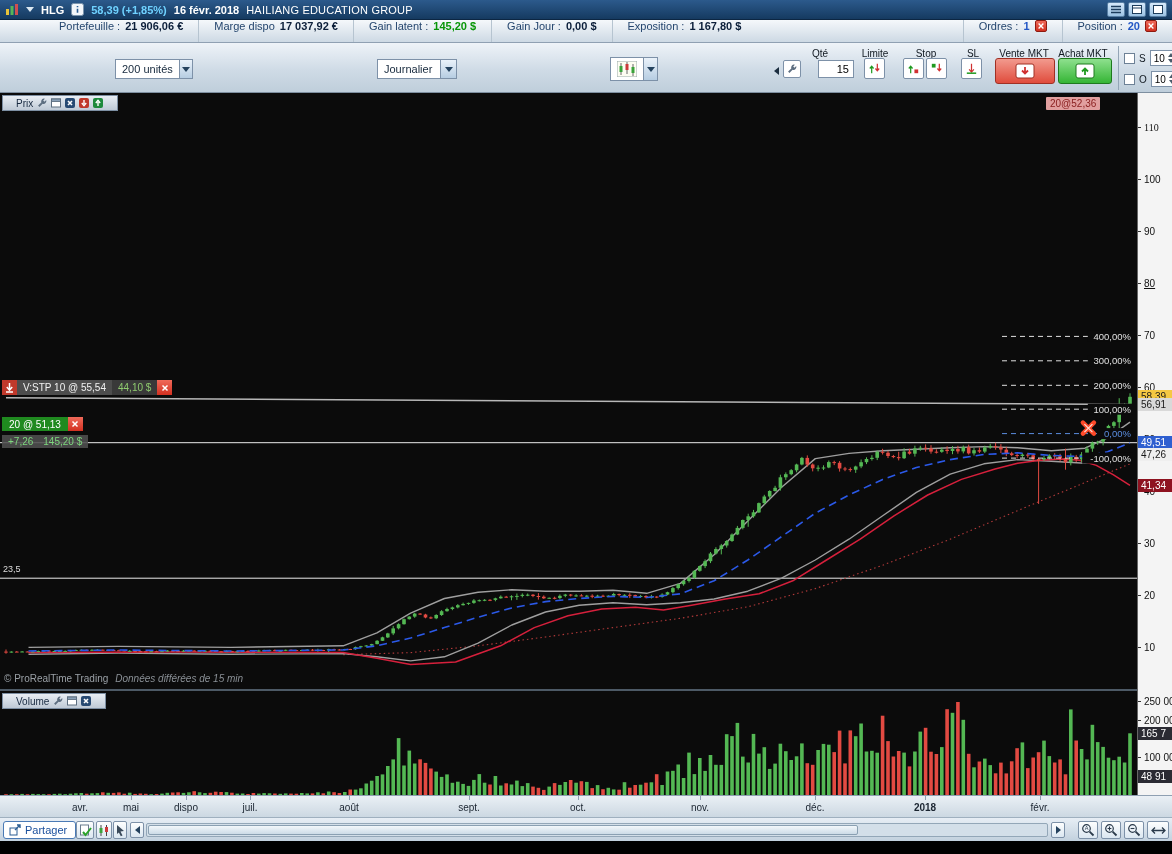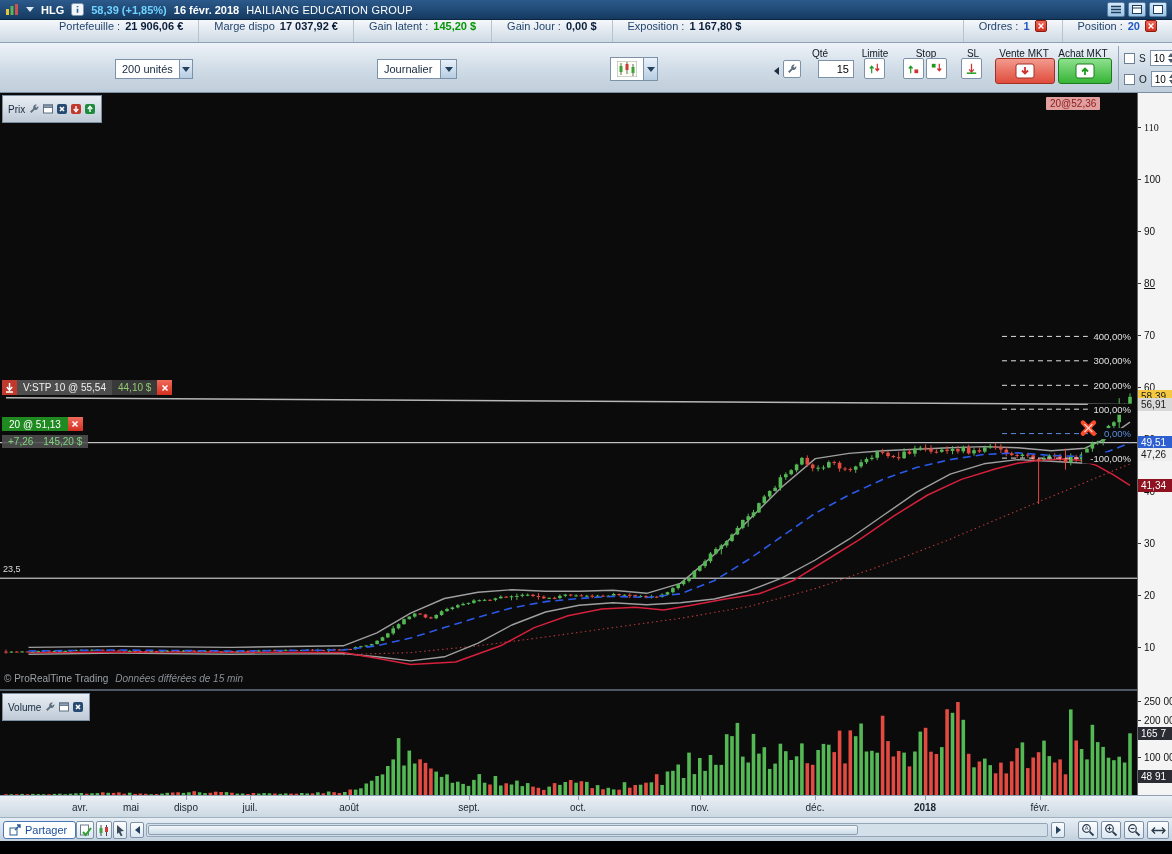--- a/index.html
+++ b/index.html
@@ -69,23 +69,23 @@
   .price-pane{position:absolute;top:93px;left:0;width:1137px;height:596px;background:#0b0b0b;overflow:hidden}
   .volume-pane{position:absolute;top:691px;left:0;width:1137px;height:104px;background:#0b0b0b;overflow:hidden}
   .pane-sep{position:absolute;top:689px;left:0;width:1137px;height:2px;background:#4d5a66}
   .right-axis{position:absolute;top:93px;left:1137px;width:35px;height:702px;background:#f4f4f4;
     border-left:1px solid #666;font-size:10px;color:#111}
   .tick{position:absolute;left:0;width:100%;padding-left:6px;height:12px;line-height:12px;white-space:nowrap;overflow:hidden}
   .tick::before{content:"";position:absolute;left:0;top:5px;width:3px;height:1px;background:#333}
   .ptag{position:absolute;left:0;width:100%;height:13px;line-height:13px;padding-left:3px;
     font-size:10px;white-space:nowrap;overflow:hidden}
 
-  .pane-chip{position:absolute;top:2px;left:2px;height:28px;display:flex;align-items:center;gap:3px;
+  .pane-chip{position:absolute;top:2px;left:2px;height:16px;display:flex;align-items:center;gap:3px;
     background:linear-gradient(#e9eef4,#bfcad6);border:1px solid #7d8fa3;border-radius:0;
-    padding:0 5px;font-size:10px;color:#16283f;z-index:6}
+    padding:0 13px;font-size:10px;color:#16283f;z-index:6}
   .chip-icon{width:12px;height:12px;display:block;cursor:pointer}
 
   .marker-label{position:absolute;top:4px;left:1046px;background:rgba(244,172,172,.92);color:#8a2020;
     font-size:10px;padding:0 4px;height:13px;line-height:13px;border-radius:1px;z-index:5}
   .order-tag{position:absolute;top:287px;left:2px;height:15px;display:flex;align-items:stretch;font-size:10px;z-index:5}
   .order-tag .oicon{width:15px;background:#c0392b;display:flex;align-items:center;justify-content:center}
   .order-tag .otxt{background:rgba(84,84,84,.92);color:#f2f2f2;display:flex;align-items:center;padding:0 6px;white-space:nowrap}
   .order-tag .oamt{background:rgba(62,62,62,.92);color:#8fca6f;display:flex;align-items:center;padding:0 6px;white-space:nowrap}
   .order-tag .oclose,.pos-tag .oclose{width:15px;background:linear-gradient(#f06a5a,#d23020);
     display:flex;align-items:center;justify-content:center;cursor:pointer}

